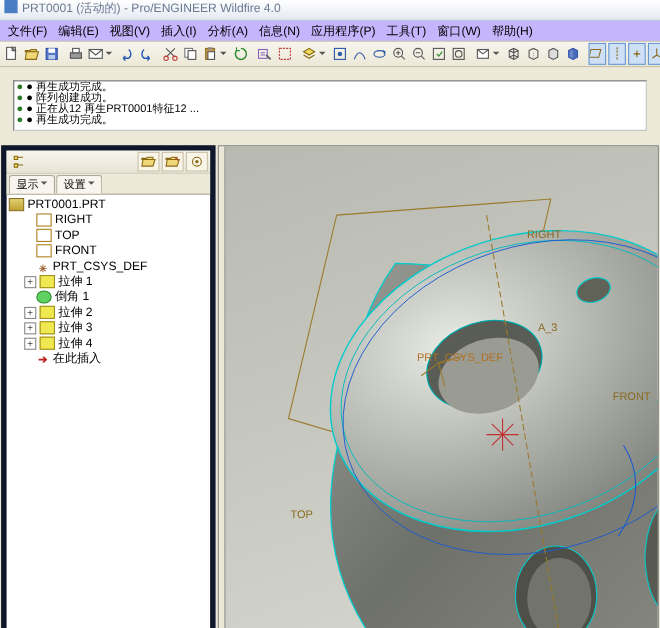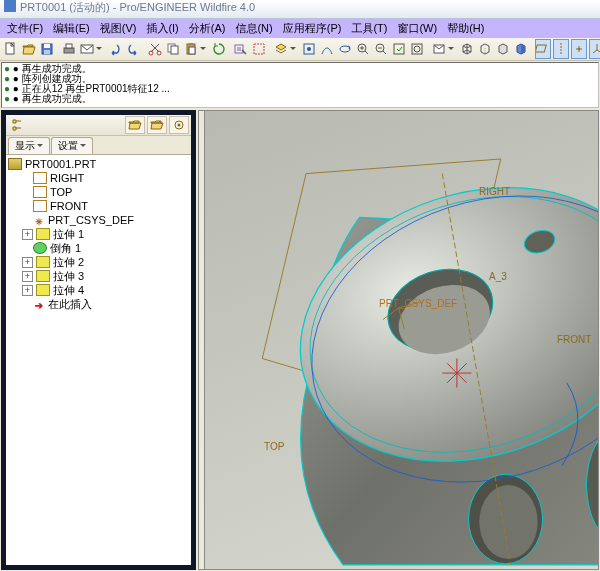--- a/index.html
+++ b/index.html
@@ -7,21 +7,21 @@
 .title-bar .app-icon{width:12px;height:12px;background:#4a7dc4;margin-right:4px}
 .title-bar span{color:#6a7a92;font-size:11px}
 .menu-bar{height:18px;background:#c4b5fd;display:flex;align-items:center;padding:0 2px;border-bottom:1px solid #c8c0a8}
 .menu-bar .item{padding:1px 5px;cursor:default}
 .toolbar{height:22px;background:linear-gradient(#f7f5ed,#ece9d8);display:flex;align-items:center;padding:0 2px;border-bottom:1px solid #c8c0a8;gap:0}
 .tb{width:18px;height:18px;margin:0 1px;display:flex;align-items:center;justify-content:center;border:1px solid transparent}
 .tb svg{width:14px;height:14px}
 .sep{width:1px;height:16px;background:#b0a898;margin:0 2px}
 .dd{width:8px;height:16px;display:flex;align-items:center;justify-content:center}
 .dd:after{content:"";border:3px solid transparent;border-top-color:#555;margin-top:2px}
-.msg-area{height:42px;background:#fff;border:1px inset #c0c0c0;margin:1px;padding:1px 2px;overflow:hidden;font-size:10px;line-height:10px}
+.msg-area{height:42px;background:#fff;border:1px inset #c0c0c0;margin:12px;padding:1px 2px;overflow:hidden;font-size:10px;line-height:10px}
 .msg-area .line{white-space:nowrap}
 .bullet{color:#2a7a2a}
 .main{display:flex;height:462px}
 .tree-panel{width:185px;background:#fff;border:5px solid #0f172a;margin:1px;display:flex;flex-direction:column}
 .tree-tb{height:20px;background:linear-gradient(#f7f5ed,#e8e4d4);border-bottom:1px solid #c8c0a8;display:flex;align-items:center;padding:0 2px;gap:2px}
 .tree-tb .btn{width:18px;height:16px;display:flex;align-items:center;justify-content:center}
 .tab-row{height:18px;background:#ece9d8;display:flex;align-items:flex-end;padding:0 2px;border-bottom:1px solid #b0a898}
 .tab{padding:1px 6px;background:#f7f5ed;border:1px solid #b0a898;border-bottom:none;border-radius:3px 3px 0 0;margin-right:1px;font-size:10px;display:flex;align-items:center;gap:2px}
 .tab .dd2:after{content:"";display:inline-block;border:3px solid transparent;border-top-color:#555;margin-top:3px}
 .tree{flex:1;overflow:auto;padding:2px;font-size:11px;line-height:14px}

